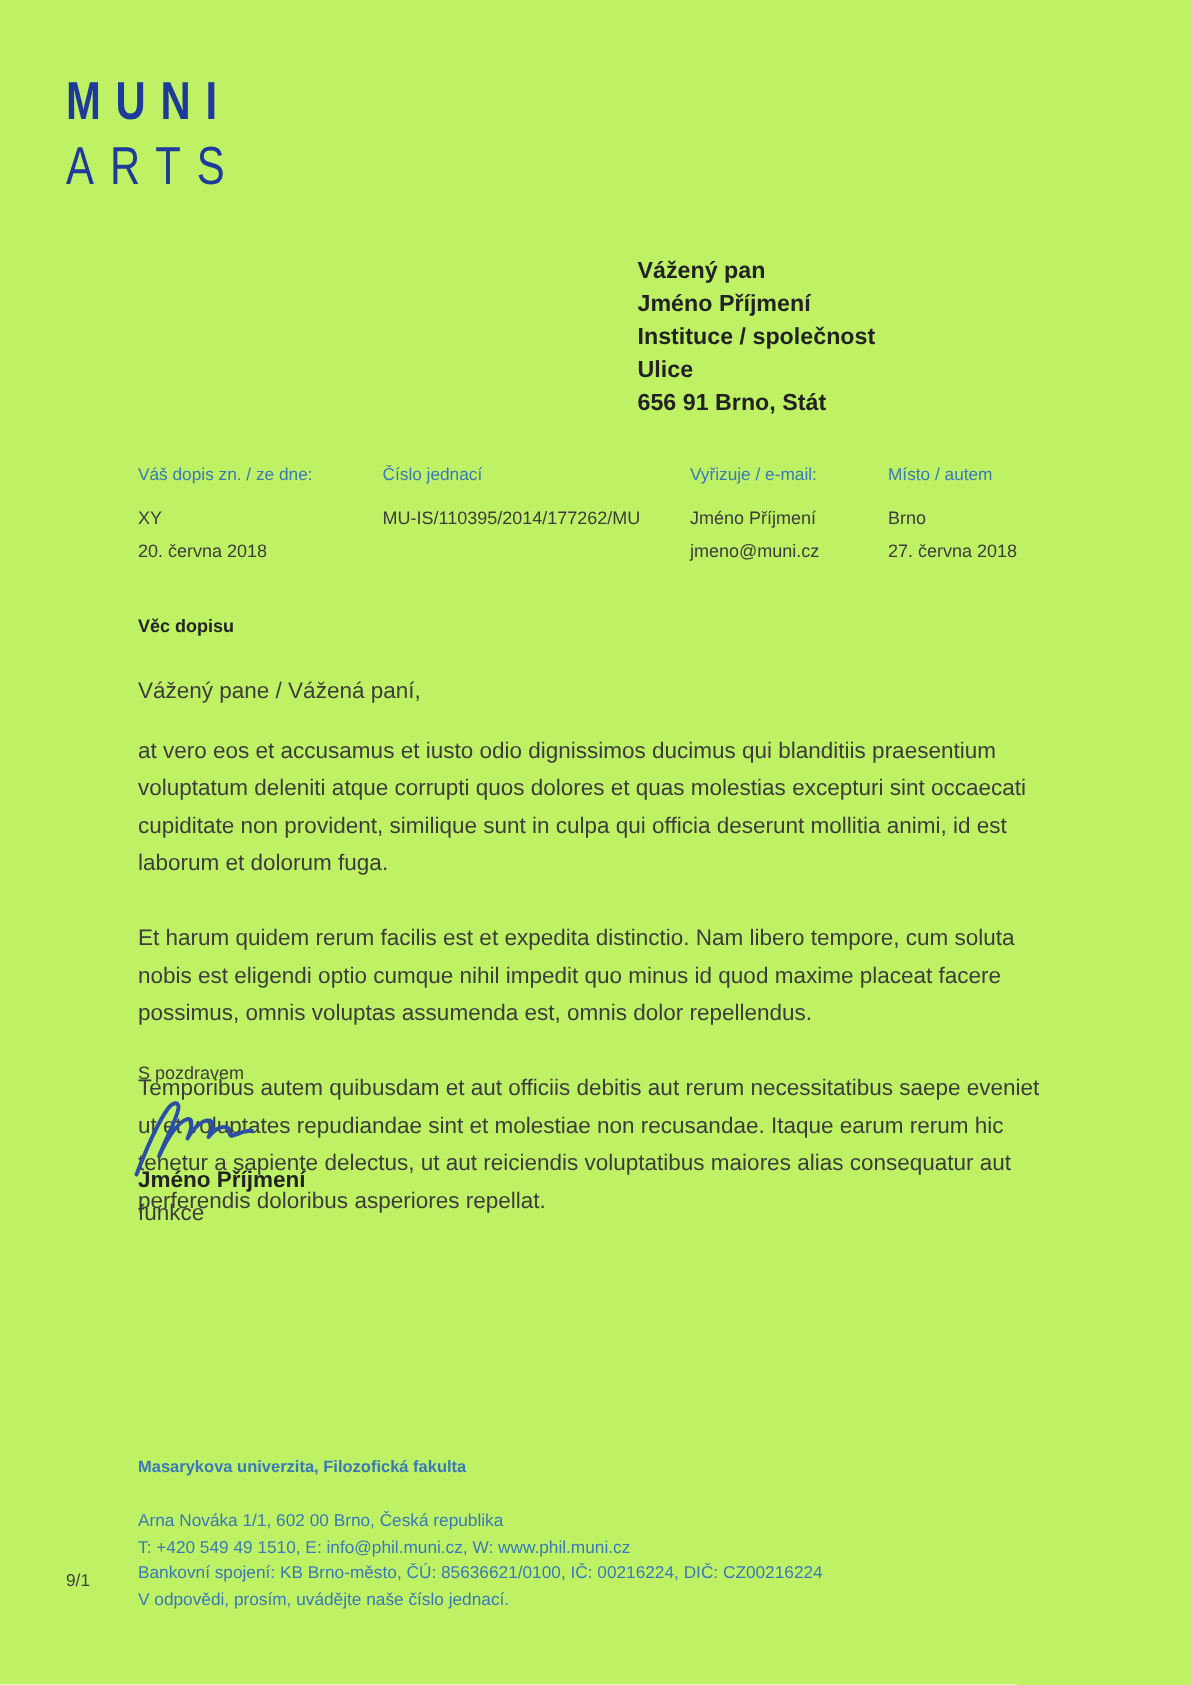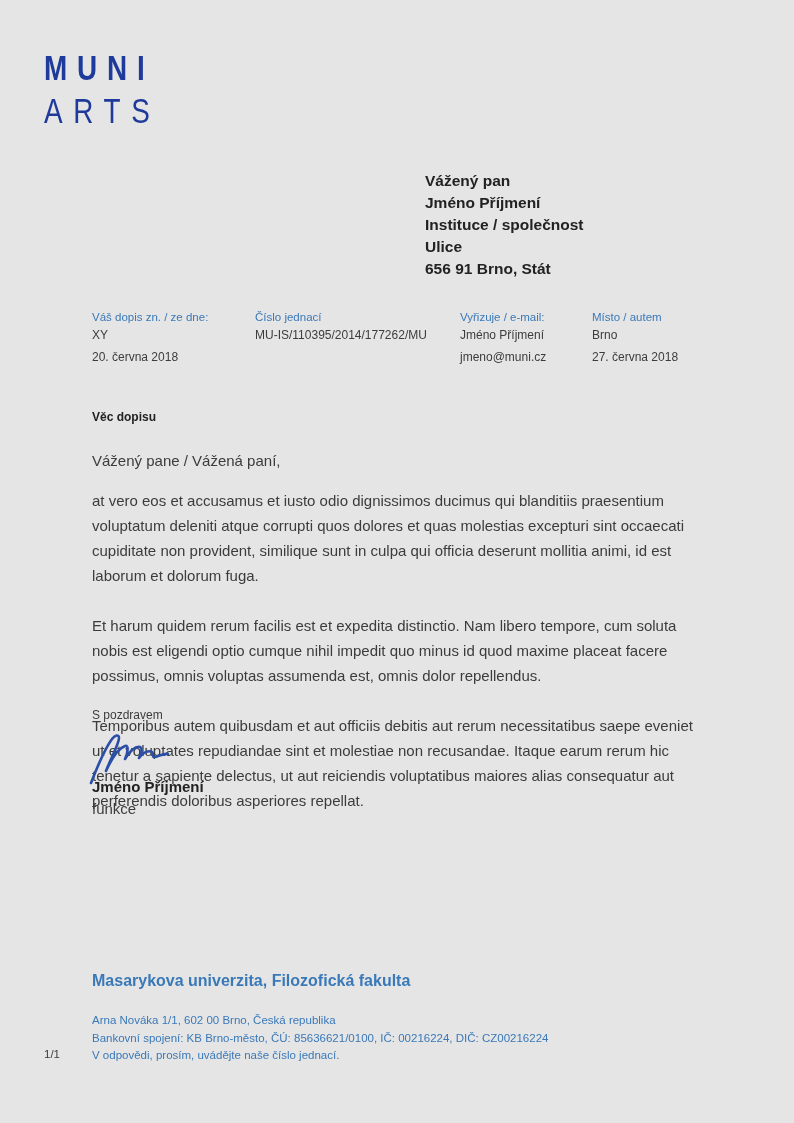--- a/index.html
+++ b/index.html
@@ -1,19 +1,19 @@
 <!DOCTYPE html>
 <html lang="cs"><head>
 <meta charset="utf-8">
 <style>
   html,body{margin:0;padding:0;background:#ffffff;}
   .page{
     position:relative;
     width:794px;height:1123px;
-    background:#e5e5e5;
+    background:#bef264;
     font-family:"Liberation Sans","DejaVu Sans",sans-serif;
     color:#3c3c3c;
     overflow:hidden;
   }
   
   .logo{position:absolute;left:44px;top:50px;color:#1e3a9a;}
   .logo-line1{
     font-size:34px;font-weight:800;letter-spacing:12px;
     transform:scale(0.82,1.05);transform-origin:left top;line-height:1;
   }
@@ -25,37 +25,37 @@
   
   .recipient{position:absolute;left:425px;top:170px;
     font-size:15.5px;font-weight:700;color:#222;line-height:22px;}
   
   .ref-row{position:absolute;left:92px;top:310px;width:616px;display:flex;}
   .ref-col{display:flex;flex-direction:column;}
   .ref-col1{width:163px;}
   .ref-col2{width:205px;}
   .ref-col3{width:132px;justify-content:flex-end;}
   .ref-col4{flex:1;}
-  .ref-label{color:#3a79b8;font-size:11.5px;line-height:14px;}
+  .ref-label{color:#3a79b8;font-size:11.5px;line-height:14px;margin-bottom:10px;}
   .ref-value{color:#3c3c3c;font-size:12px;line-height:22px;}
   
   .subject{position:absolute;left:92px;top:410px;
     font-size:12px;font-weight:700;color:#222;}
   .salutation{position:absolute;left:92px;top:452px;font-size:15px;}
   .body-text{position:absolute;left:92px;top:488px;width:616px;
     font-size:15px;line-height:25px;}
   .body-text p{margin:0 0 25px 0;}
   .closing{position:absolute;left:92px;top:708px;font-size:12px;}
   .signature{position:absolute;left:88px;top:726px;}
   .signer-name{position:absolute;left:92px;top:778px;
     font-size:15px;font-weight:700;color:#222;}
   .signer-role{position:absolute;left:92px;top:800px;font-size:15px;}
   
   .footer{position:absolute;left:92px;top:972px;color:#3a79b8;}
-  .footer-institution{font-size:16px;font-weight:700;margin-bottom:22px;}
+  .footer-institution{font-size:11px;font-weight:700;margin-bottom:22px;}
   .footer-line{font-size:11.5px;line-height:17.5px;}
   .page-number{position:absolute;left:44px;top:1048px;
     font-size:11.5px;color:#3c3c3c;}
 </style>
 </head>
 <body>
 
 <div class="page">
 
   <div class="logo">
@@ -110,18 +110,19 @@
                C55 22 53 28 51 32 C55 27 60 24 64 26 C66 27 64 31 66 31
                C70 31 75 27 80 28" fill="none" stroke="#2b4ea6" stroke-width="2.6" stroke-linecap="round" stroke-linejoin="round"></path>
     </svg>
   </div>
   <div class="signer-name">Jméno Příjmení</div>
   <div class="signer-role">funkce</div>
 
   <div class="footer">
     <div class="footer-institution">Masarykova univerzita, Filozofická fakulta</div>
     <div class="footer-line">Arna Nováka 1/1, 602 00 Brno, Česká republika</div>
+    <div class="footer-line">T: +420 549 49 1510, E: info@phil.muni.cz, W: www.phil.muni.cz</div>
     <div class="footer-line">Bankovní spojení: KB Brno-město, ČÚ: 85636621/0100, IČ: 00216224, DIČ: CZ00216224</div>
     <div class="footer-line">V odpovědi, prosím, uvádějte naše číslo jednací.</div>
   </div>
-  <div class="page-number">1/1</div>
+  <div class="page-number">9/1</div>
 
 </div>
 
 </body></html>

